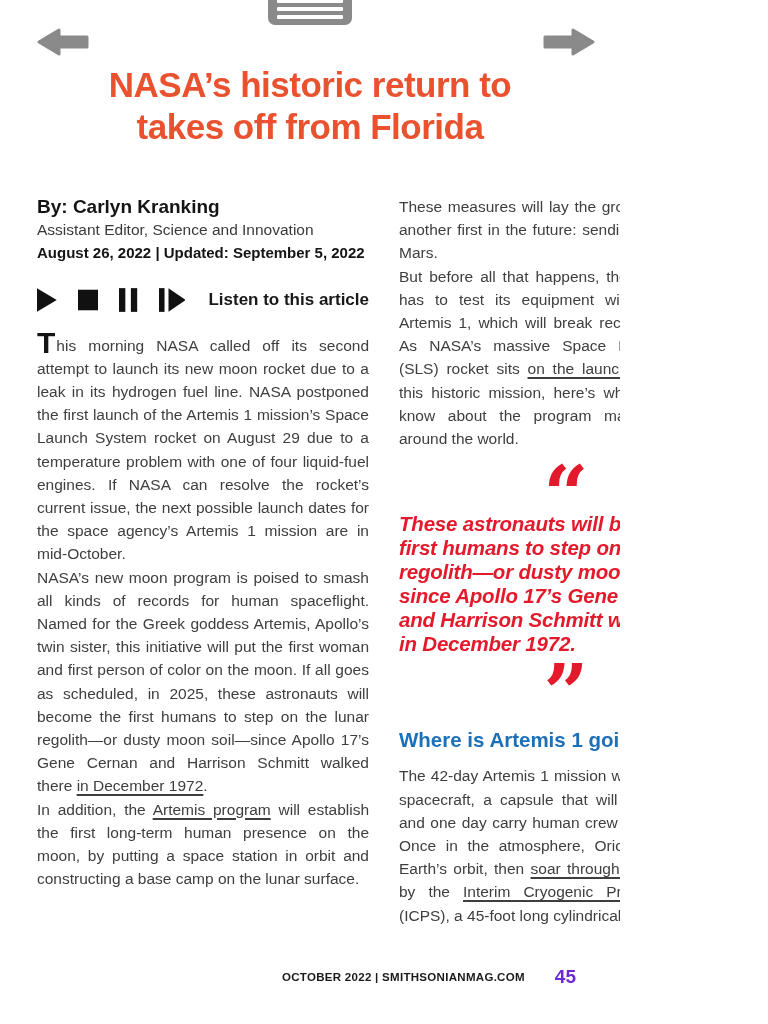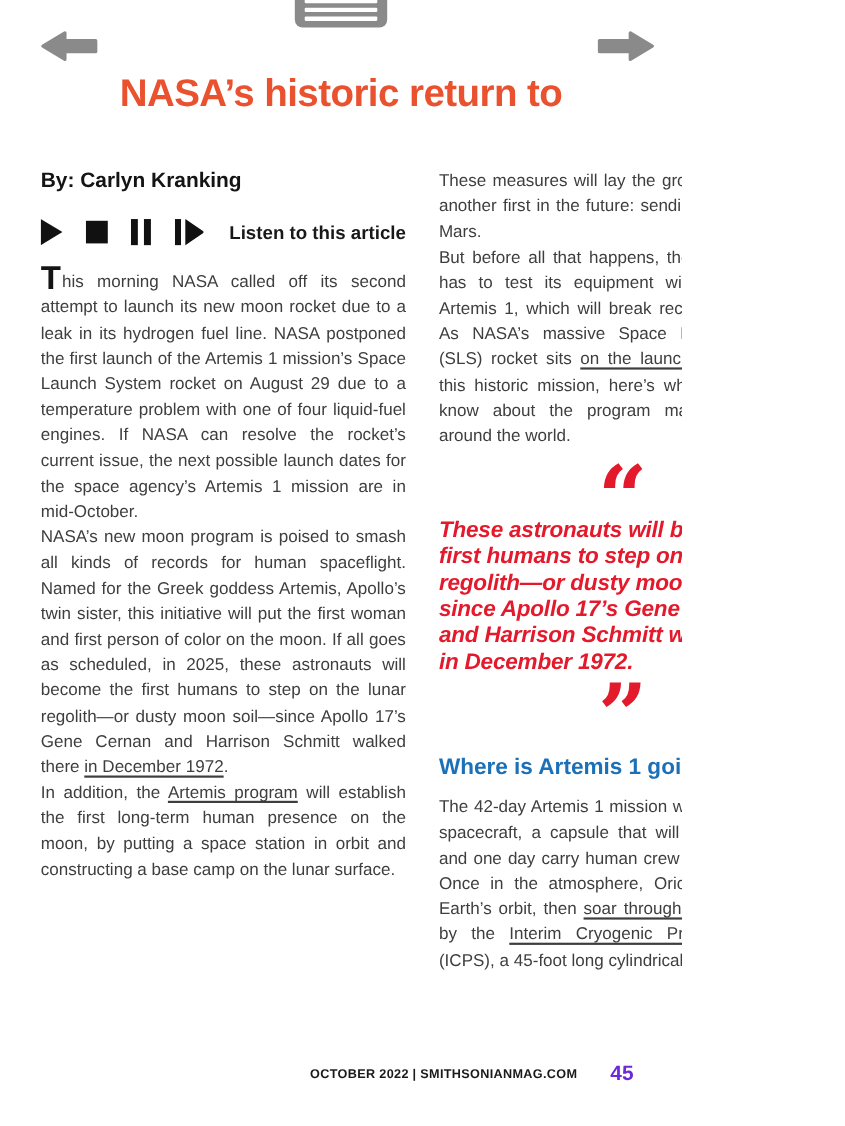--- a/index.html
+++ b/index.html
@@ -80,27 +80,30 @@
   </div>
 
   <div class="nav-arrow fwd">
     <svg width="54" height="32" viewBox="0 0 54 32">
       <polygon points="51,16 31,4 31,11 3,11 3,21 31,21 31,28" fill="#8a8a8a" stroke="#8a8a8a" stroke-width="3" stroke-linejoin="round"></polygon>
     </svg>
   </div>
 
   <h1 class="headline">
       <span>NASA’s historic return to</span>
+      <span>takes off from Florida</span>
     </h1>
 
   <div class="columns">
 
     <div class="col col-left">
 
       <p class="byline-author" style="text-align:left;">By: Carlyn Kranking</p>
+      <p class="byline-role" style="text-align:left;">Assistant Editor, Science and Innovation</p>
+      <p class="byline-date" style="text-align:left;">August 26, 2022 | Updated: September 5, 2022</p>
 
       <div class="audio-row">
         <svg width="25" height="30" viewBox="0 0 25 30">
             <polygon points="0,0 25,15 0,30"></polygon>
           </svg>
         <svg width="26" height="30" viewBox="0 0 26 30">
             <rect x="0" y="2" width="26" height="26"></rect>
           </svg>
         <svg width="23" height="30" viewBox="0 0 23 30">
             <rect x="0" y="0" width="8" height="30"></rect>

